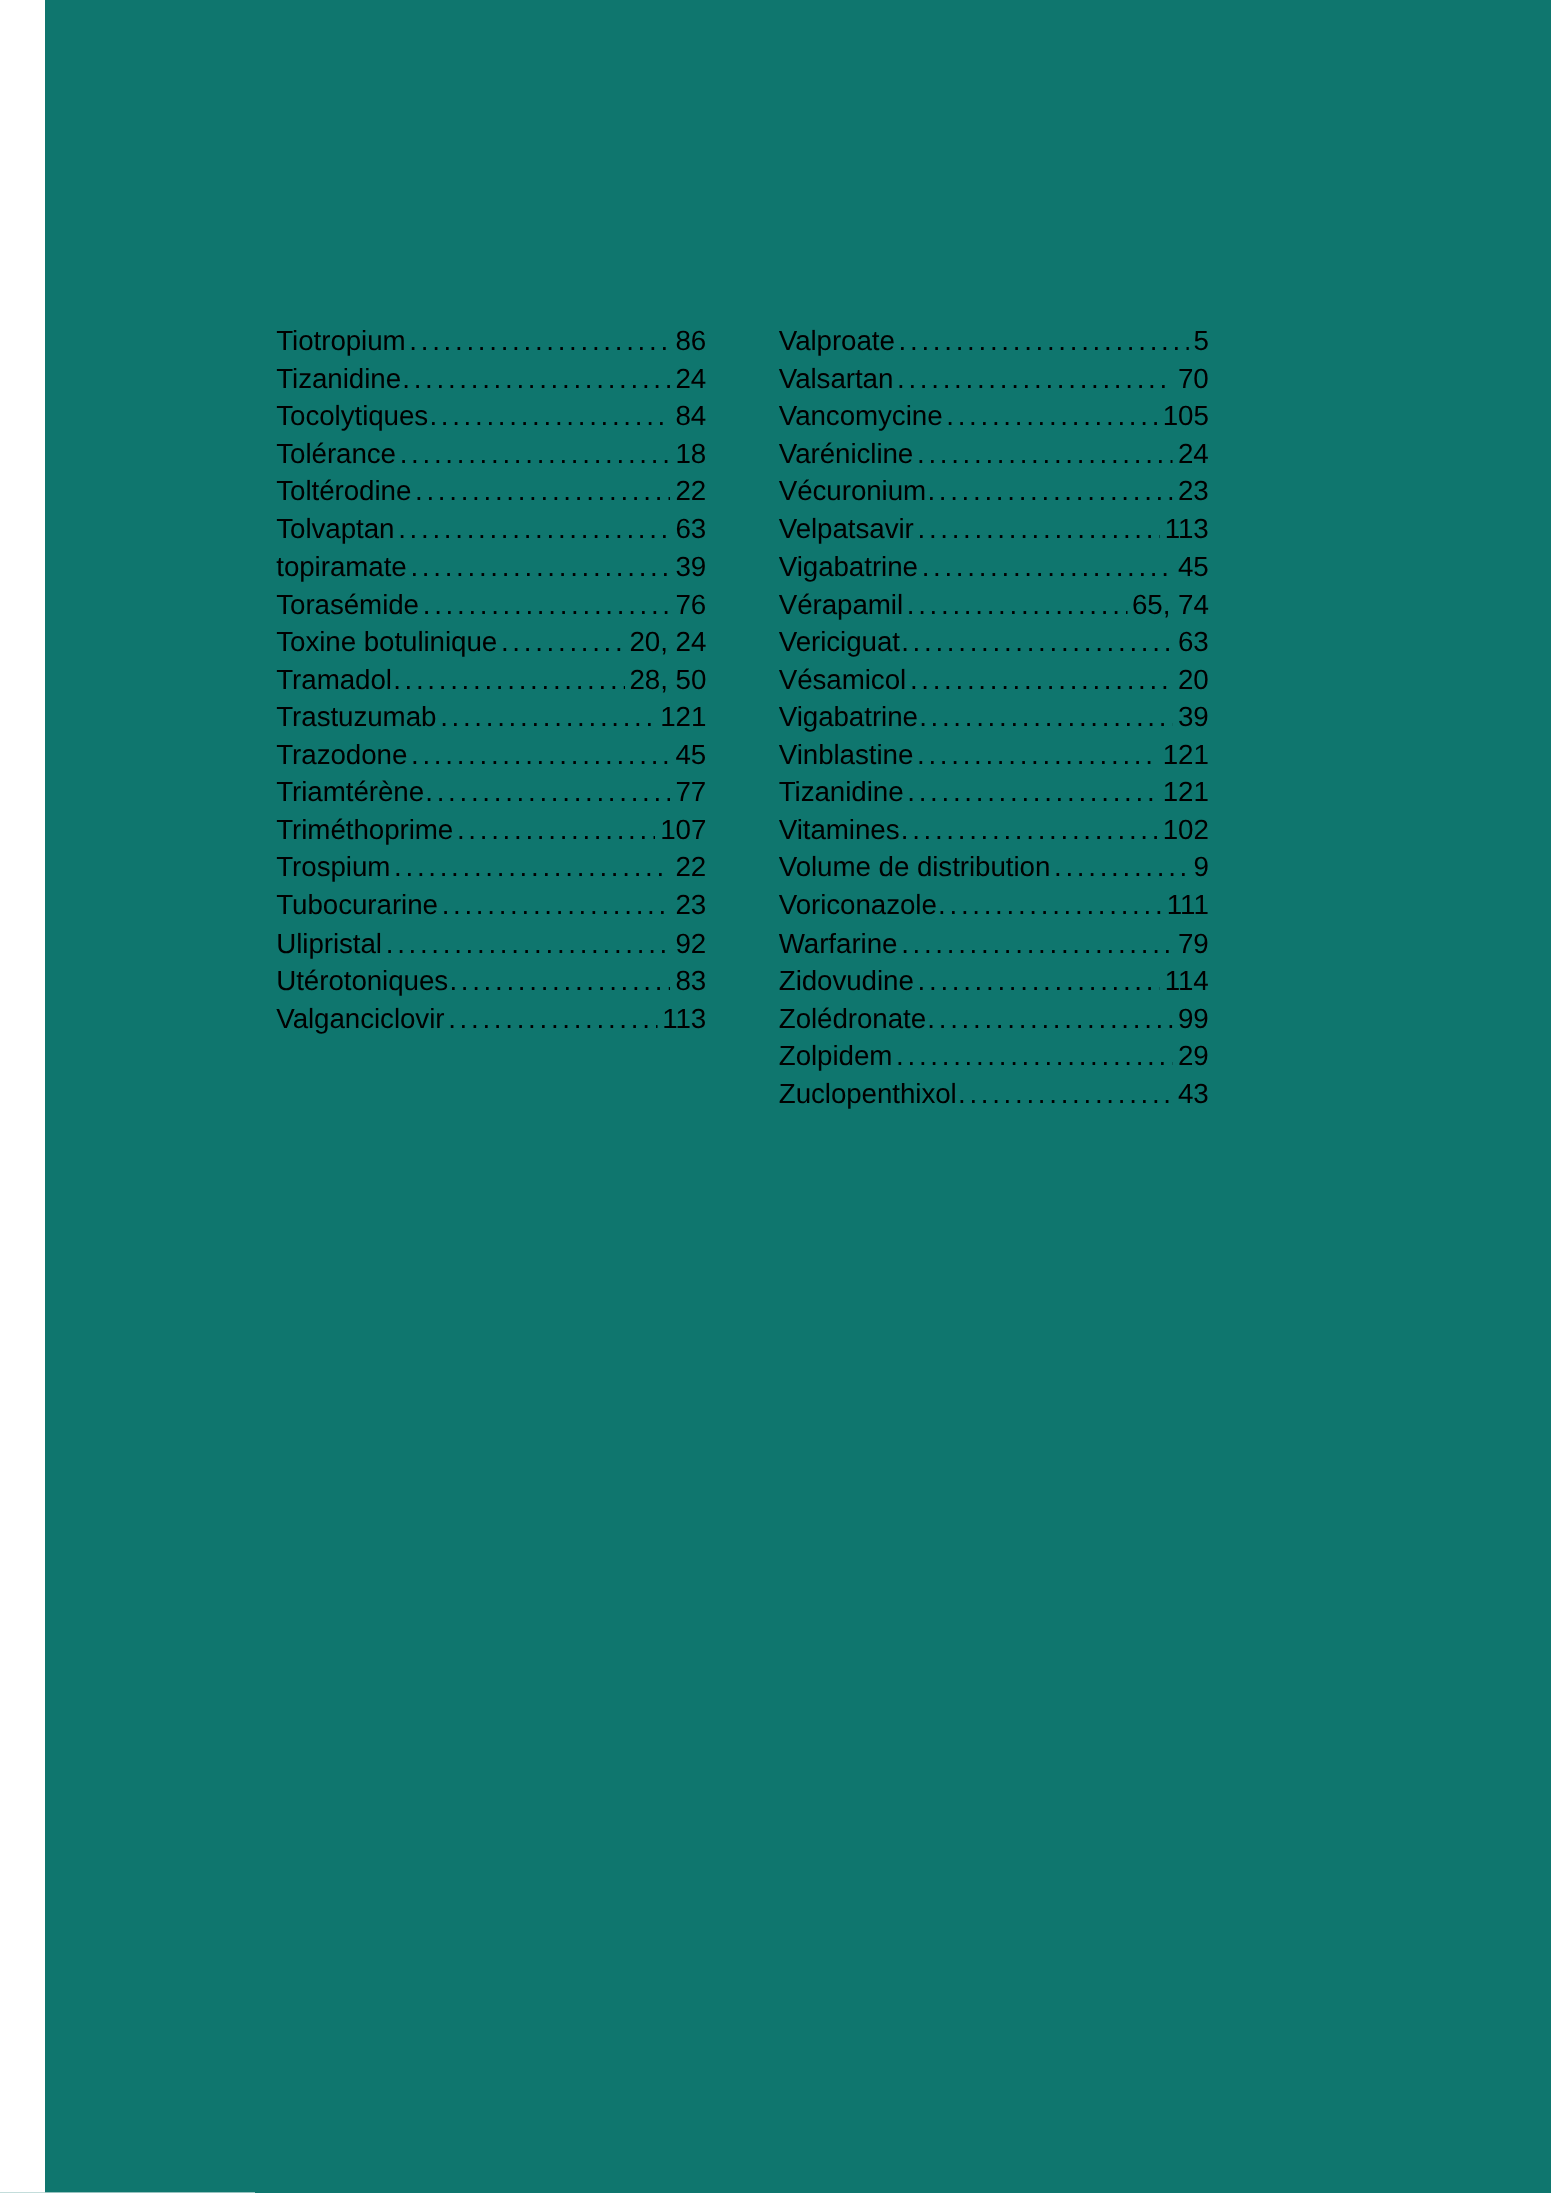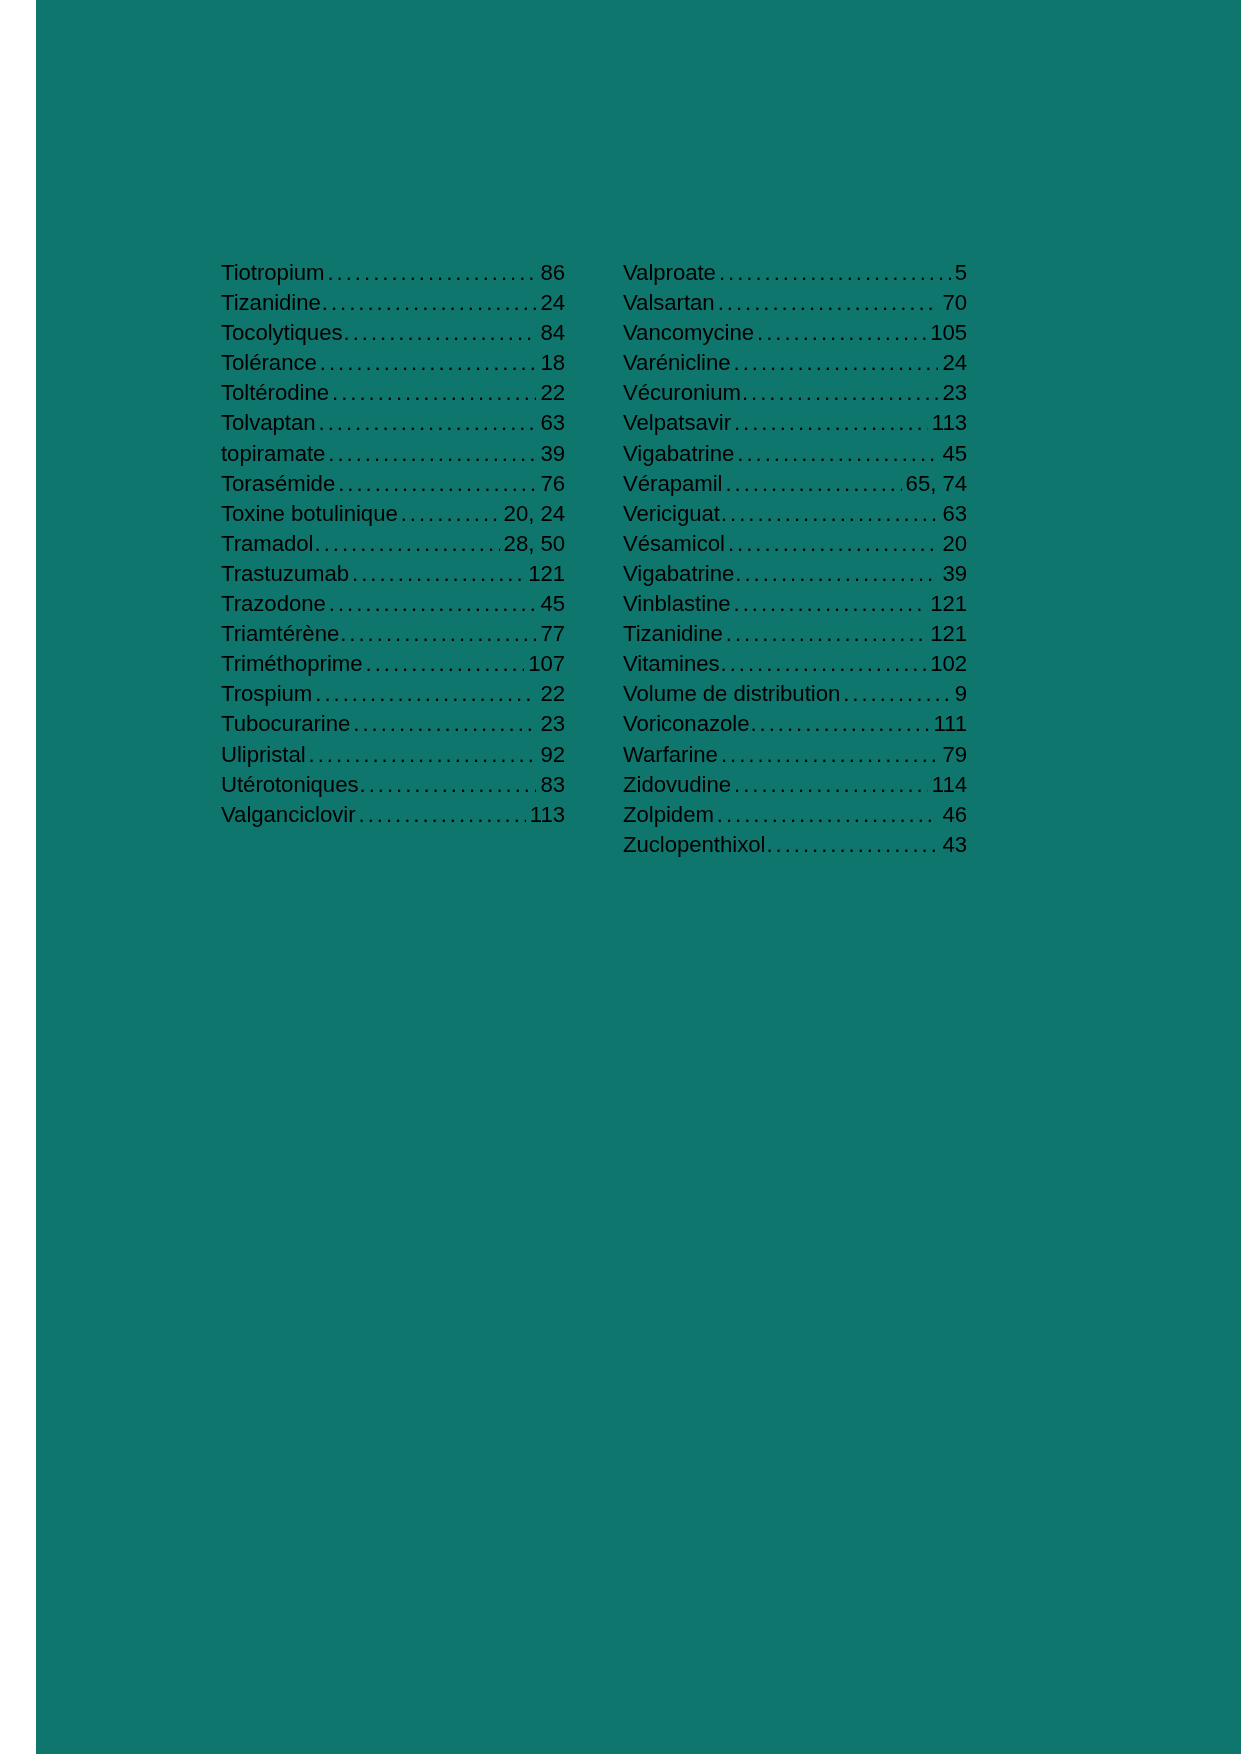--- a/index.html
+++ b/index.html
@@ -257,24 +257,29 @@
         <div class="index-entry">
           <span class="entry-label">Warfarine</span>
           <span class="entry-leader" aria-hidden="true"></span>
           <span class="entry-page">79</span>
         </div>
         <div class="index-entry">
           <span class="entry-label">Zidovudine</span>
           <span class="entry-leader" aria-hidden="true"></span>
           <span class="entry-page">114</span>
         </div>
+        <div class="index-entry tight">
+          <span class="entry-label">Zolédronate</span>
+          <span class="entry-leader" aria-hidden="true"></span>
+          <span class="entry-page">99</span>
+        </div>
         <div class="index-entry">
           <span class="entry-label">Zolpidem</span>
           <span class="entry-leader" aria-hidden="true"></span>
-          <span class="entry-page">46</span>
+          <span class="entry-page">29</span>
         </div>
         <div class="index-entry tight">
           <span class="entry-label">Zuclopenthixol</span>
           <span class="entry-leader" aria-hidden="true"></span>
           <span class="entry-page">43</span>
         </div>
       </div>
     </div>
 </div>
 

